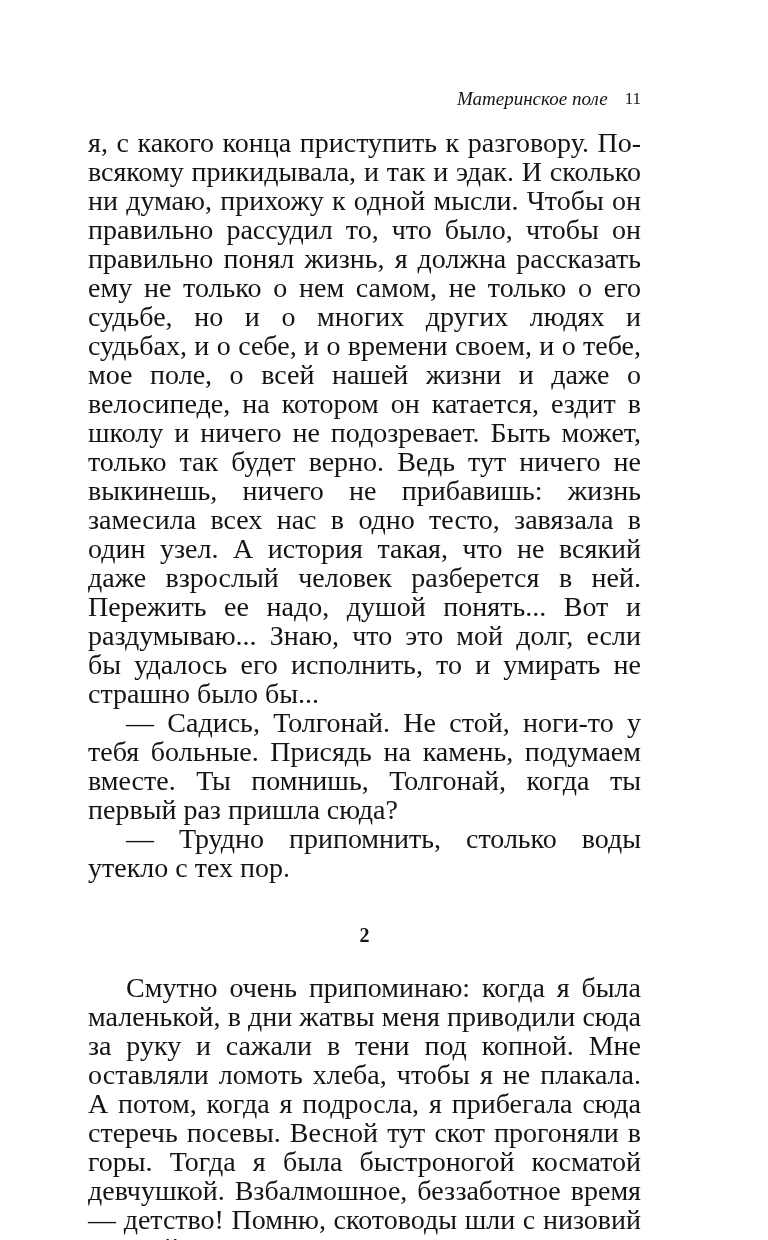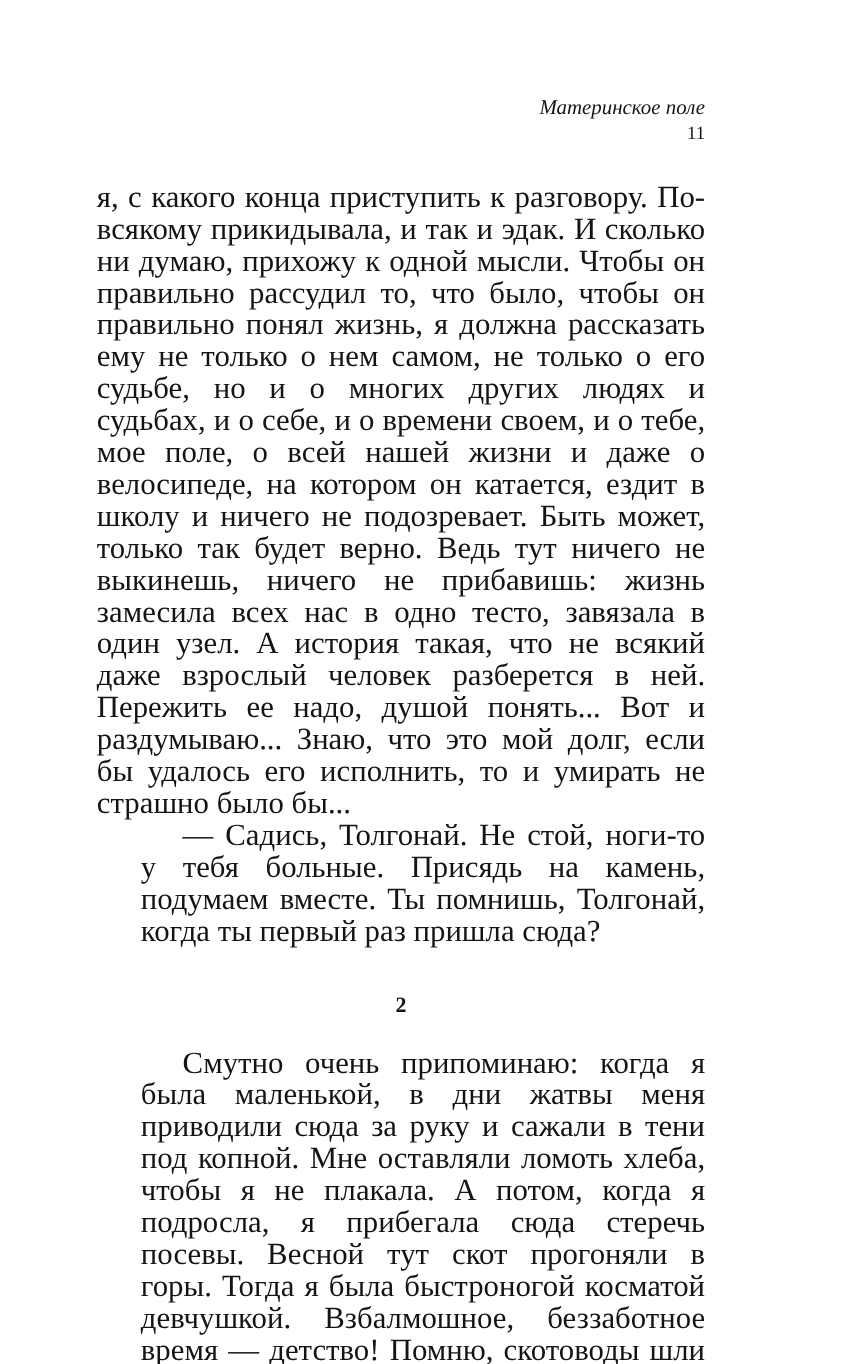--- a/index.html
+++ b/index.html
@@ -20,43 +20,41 @@
       height: 1240px;
       padding: 88px 127px 40px 88px;
       background: #ffffff;
     }
     .running-header {
       display: flex;
       justify-content: flex-end;
       align-items: flex-end;
       font-size: 19px;
       line-height: 22px;
-      margin-bottom: 33px;
+      margin-bottom: 18px;
       white-space: nowrap;
-      flex-direction: column;
     }
     .running-header .title {
       font-style: italic;
     }
     .running-header .pagenum {
       margin-left: 17px;
       font-size: 17px;
       font-style: normal;
     }
     .body-text p {
       margin: 0;
       font-size: 28px;
       line-height: 29px;
       text-align: justify;
       hyphens: auto;
       -webkit-hyphens: auto;
     }
     .body-text p.indent {
       text-indent: 38px;
-      margin-left: 40px;
     }
     .section-number {
       text-align: center;
       font-weight: bold;
       font-size: 20px;
       line-height: 24px;
       margin-top: 41px;
       margin-bottom: 26px;
     }
   </style>
@@ -69,20 +67,21 @@
     <span class="title">Материнское поле</span>
     <span class="pagenum">11</span>
   </div>
 
   <div class="body-text">
 
     <p>я, с какого конца приступить к разговору. По-всякому прикидывала, и так и эдак. И сколько ни думаю, прихожу к одной мысли. Чтобы он правильно рассудил то, что было, чтобы он правильно понял жизнь, я должна рассказать ему не только о нем самом, не только о его судьбе, но и о многих других людях и судьбах, и о себе, и о времени своем, и о тебе, мое поле, о всей нашей жизни и даже о велосипеде, на котором он катается, ездит в школу и ничего не подозревает. Быть может, только так будет верно. Ведь тут ничего не выкинешь, ничего не прибавишь: жизнь замесила всех нас в одно тесто, завязала в один узел. А история такая, что не всякий даже взрослый человек разберется в ней. Пережить ее надо, душой понять... Вот и раздумываю... Знаю, что это мой долг, если бы удалось его исполнить, то и умирать не страшно было бы...</p>
 
     <p class="indent">— Садись, Толгонай. Не стой, ноги-то у тебя больные. Присядь на камень, подумаем вместе. Ты помнишь, Толгонай, когда ты первый раз пришла сюда?</p>
 
+    <p class="indent">— Трудно припомнить, столько воды утекло с тех пор.</p>
 
 
     <div class="section-number">2</div>
 
     <p class="indent">Смутно очень припоминаю: когда я была маленькой, в дни жатвы меня приводили сюда за руку и сажали в тени под копной. Мне оставляли ломоть хлеба, чтобы я не плакала. А потом, когда я подросла, я прибегала сюда стеречь посевы. Весной тут скот прогоняли в горы. Тогда я была быстроногой косматой девчушкой. Взбалмошное, беззаботное время — детство! Помню, скотоводы шли с низовий Желтой равнины.</p>
 
   </div>
 
 </div>
 

